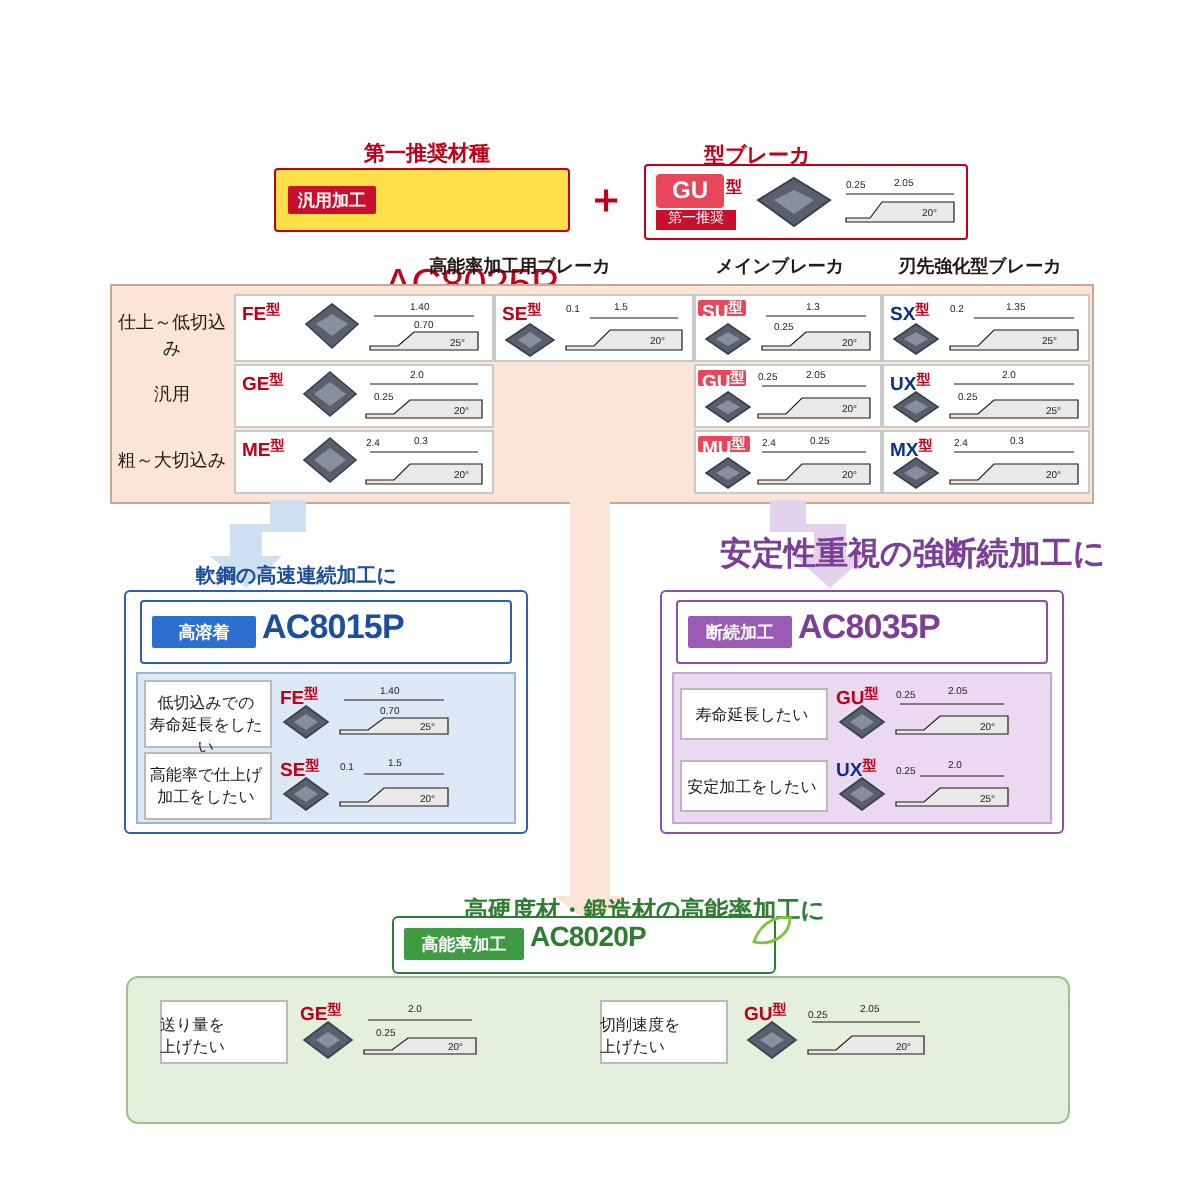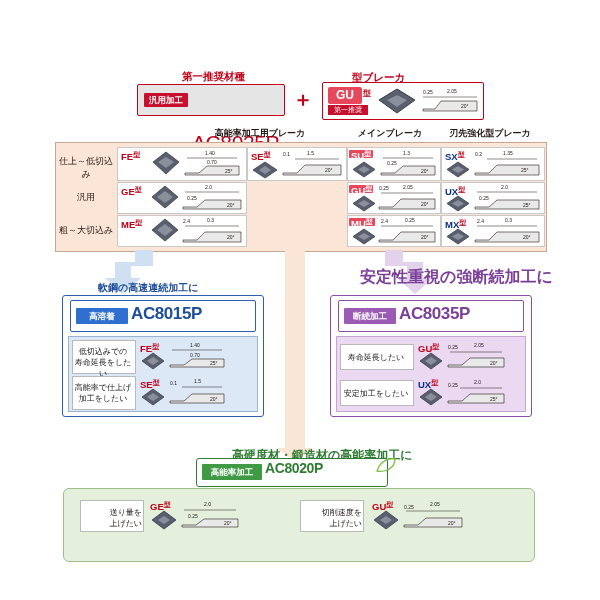--- a/index.html
+++ b/index.html
@@ -5,21 +5,21 @@
   html,body{margin:0;padding:0;}
   body{width:600px;height:600px;background:#ffffff;font-family:"Liberation Sans",sans-serif;color:#231815;overflow:hidden;position:relative;}
   .root{position:absolute;left:0;top:0;width:600px;height:600px;}
 
   
   .heading{position:absolute;left:55px;top:46px;font-size:14px;font-weight:bold;letter-spacing:.5px;}
   .heading .sq{display:inline-block;width:9px;height:9px;background:#231815;margin-right:7px;vertical-align:1px;}
 
   
   .lbl-rec{position:absolute;left:182px;top:70px;font-size:10.5px;font-weight:bold;color:#c00018;}
-  .rec-box{position:absolute;left:137px;top:84px;width:146px;height:30px;border:1.6px solid #c00018;background:#e5e5e5;border-radius:2px;}
+  .rec-box{position:absolute;left:137px;top:84px;width:146px;height:30px;border:1.6px solid #c00018;background:#fde047;border-radius:2px;}
   .rec-tag{position:absolute;left:6px;top:8px;width:44px;height:14px;background:#c8102e;color:#fff;font-size:8.5px;font-weight:bold;text-align:center;line-height:14px;border-radius:1px;}
   .rec-name{position:absolute;left:54px;top:4px;font-size:21px;font-weight:normal;color:#c00018;letter-spacing:-0.4px;margin-top:42px;}
   .plus{position:absolute;left:293px;top:86px;font-size:20px;font-weight:bold;color:#c00018;}
 
   .gu-lbl{position:absolute;left:332px;top:70px;font-size:10.5px;font-weight:bold;color:#c00018;}
   .gu-box{position:absolute;left:322px;top:82px;width:160px;height:36px;border:1.6px solid #c00018;background:#ffffff;border-radius:2px;}
   .gu-chip{position:absolute;left:5px;top:4px;width:34px;height:17px;background:#e8465b;color:#fff;font-size:12px;font-weight:bold;text-align:center;line-height:17px;border-radius:2px;}
   .gu-kata{position:absolute;left:40px;top:5px;font-size:8px;font-weight:bold;color:#c00018;}
   .gu-sub{position:absolute;left:5px;top:22px;width:40px;height:10px;background:#c8102e;color:#fff;font-size:7px;text-align:center;line-height:10px;}
 
@@ -55,21 +55,21 @@
   .pur-chip{position:absolute;left:5px;top:7px;width:52px;height:16px;background:#9b5bb5;color:#fff;font-size:8.5px;font-weight:bold;text-align:center;line-height:16px;border-radius:1px;}
   .pur-name{position:absolute;left:60px;top:3px;font-size:17px;font-weight:bold;color:#7b3f98;letter-spacing:-0.4px;}
   .pur-body{position:absolute;left:336px;top:336px;width:188px;height:74px;background:#ead9f0;border:0.8px solid #c6a5d2;}
 
   
   .cap-bot{position:absolute;left:232px;top:447px;font-size:12px;font-weight:bold;color:#2f7d32;}
   .panel-green{position:absolute;left:63px;top:488px;width:470px;height:72px;background:#e4efdc;border:1px solid #9fc08c;border-radius:6px;}
   .grn-head{position:absolute;left:196px;top:458px;width:190px;height:27px;border:1.6px solid #2f7d32;background:#ffffff;border-radius:3px;}
   .grn-chip{position:absolute;left:5px;top:5px;width:60px;height:16px;background:#3f9a43;color:#fff;font-size:8.5px;font-weight:bold;text-align:center;line-height:16px;border-radius:1px;}
   .grn-name{position:absolute;left:68px;top:1px;font-size:14px;font-weight:bold;color:#2f7d32;letter-spacing:-0.4px;}
-  .gn-txt{position:absolute;font-size:8px;text-align:right;line-height:11px;}
+  .gn-txt{position:absolute;font-size:8px;text-align:left;line-height:11px;}
   .whitebox{position:absolute;background:#ffffff;border:0.8px solid #b9b9b9;}
 
   .leafmark{position:absolute;left:375px;top:457px;width:22px;height:16px;}
 </style>
 </head>
 <body>
 
 <div class="root">
 
 

